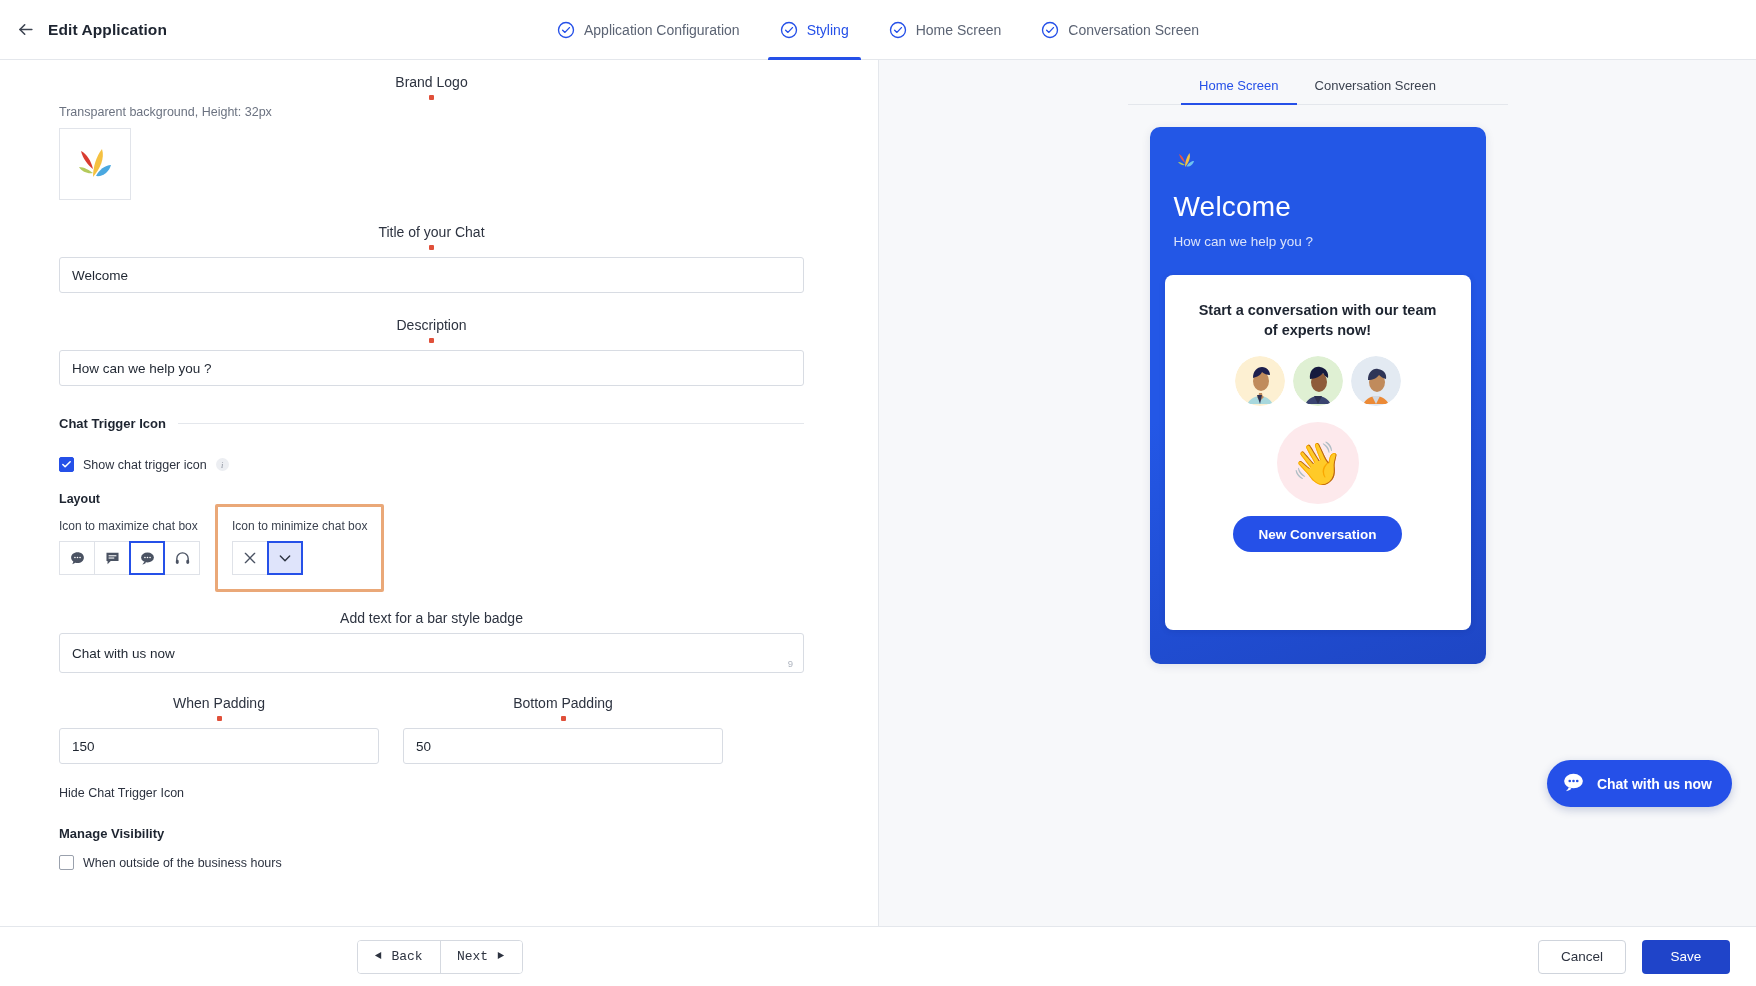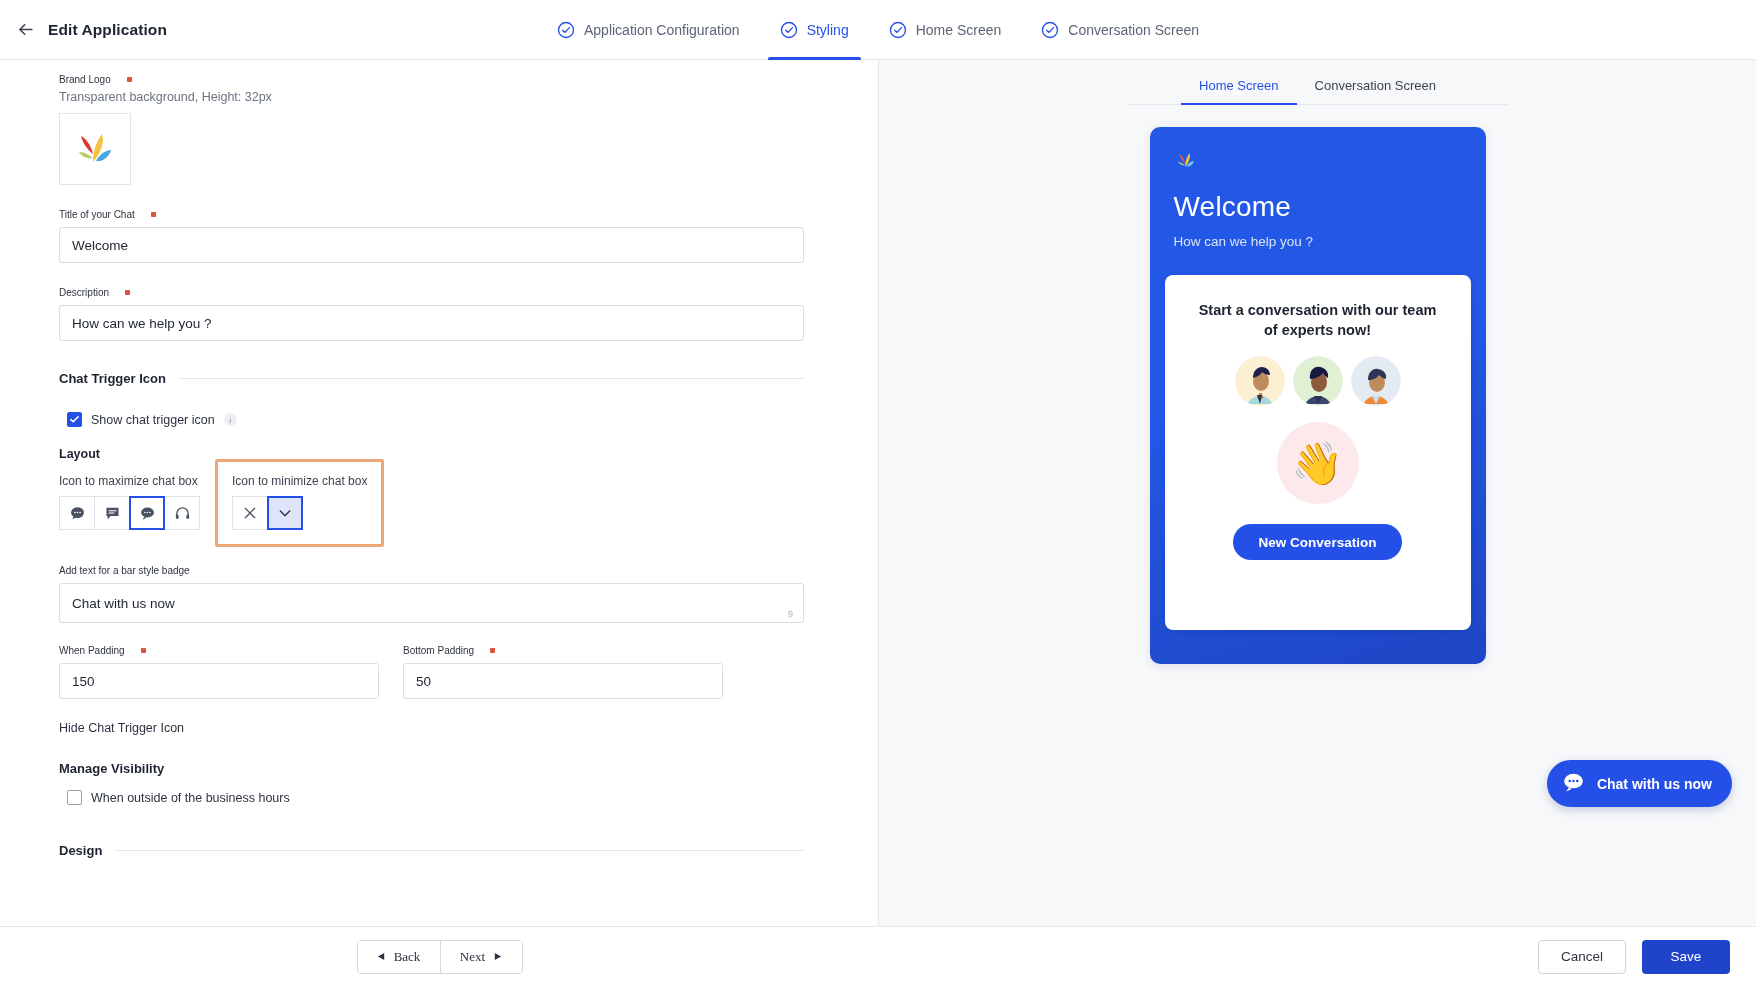--- a/index.html
+++ b/index.html
@@ -57,22 +57,22 @@
     overflow:hidden;
   }
   .left-scroll{ padding:14px 0 0 0; height:830px; overflow:hidden; position:relative;}
   .right{
     flex:1 1 auto; background:#f7f8fa; position:relative; overflow:hidden;
   }
 
   .form{ width:745px; margin-left:59px; }
 
   .field-label{
-    font-size:10px; color:#2d3340; margin-bottom:7px; font-weight:400;
-    display:flex; align-items:center; gap:16px;
+    font-size:14px; color:#2d3340; margin-bottom:7px; font-weight:400;
+    display:flex; align-items:center; gap:5px;flex-direction:column;
   }
   .req{ width:5px;height:5px;background:#e0503a;display:inline-block;border-radius:1px;}
   .sub-label{ font-size:12.5px; color:#6b7280; margin:-2px 0 9px 0;}
   .logo-box{
     width:72px;height:72px;border:1px solid #e1e4ea;background:#fff;
     display:flex;align-items:center;justify-content:center;cursor:pointer;
   }
   .txt-input{
     width:100%; height:36px; border:1px solid #d8dce3; border-radius:3px;
     background:#fff; padding:0 12px; font-size:13.5px; color:#1f2631;
@@ -83,21 +83,21 @@
     position:absolute; right:10px; bottom:3px; font-size:9.5px; color:#aeb4bf;
   }
   .block-gap{ height:24px;}
 
   .section-head{
     display:flex; align-items:center; gap:12px; margin:30px 0 0 0;
   }
   .section-head .t{ font-size:13px; font-weight:700; color:#1d2430; white-space:nowrap;}
   .section-head .line{ flex:1 1 auto; height:1px; background:#e4e7ec;}
 
-  .check-row{ display:flex; align-items:center; gap:9px; margin-top:26px;margin-left:8px;}
+  .check-row{ display:flex; align-items:center; gap:9px; margin-top:26px;}
   .cb{
     width:15px;height:15px;border-radius:2px;background:#2550e8;border:1px solid #2550e8;
     display:flex;align-items:center;justify-content:center;cursor:pointer;flex:0 0 15px;
   }
   .cb.unchecked{ background:#fff; border:1.5px solid #9aa1ad;}
   .check-row .lbl{ font-size:12.5px; color:#2d3340;}
   .info-i{
     width:13px;height:13px;border-radius:50%;background:#eceef2;color:#8b919d;
     font-size:8.5px; font-style:italic; display:inline-flex;align-items:center;justify-content:center;
     cursor:pointer; font-family:"Liberation Serif", serif;
@@ -130,21 +130,21 @@
     display:flex; align-items:center;
   }
   .footer-left{
     width:879px; flex:0 0 879px; display:flex; justify-content:center; align-items:center;
   }
   .nav-group{ display:flex; border:1px solid #d5d9e0; border-radius:4px; overflow:hidden;}
   .nav-btn{
     height:32px; min-width:82px; padding:0 16px; background:#fff; border:none;
     display:flex;align-items:center;justify-content:center;gap:8px;
     font-size:13px; color:#2d3340; cursor:pointer;
-    font-family:Liberation Serif, serif;
+    font-family:Liberation Mono, monospace;
   }
   .nav-btn + .nav-btn{ border-left:1px solid #d5d9e0;}
   .footer-right{
     flex:1 1 auto; display:flex; justify-content:flex-end; align-items:center;
     padding-right:26px; gap:16px;
   }
   .btn-cancel{
     height:34px; width:88px; border:1px solid #cfd4dc; background:#fff; border-radius:4px;
     font-size:13.5px; color:#2d3340; cursor:pointer; font-family:"Liberation Sans", sans-serif;
   }
@@ -186,21 +186,21 @@
     padding:26px 34px 0 34px; line-height:1.35;
   }
   .avatars{ display:flex; justify-content:center; gap:8px; margin-top:16px;}
   .av{ width:50px;height:50px;border-radius:50%; overflow:hidden;}
   .wave-wrap{ display:flex; justify-content:center; margin-top:16px;}
   .wave{
     width:82px;height:82px;border-radius:50%;background:#fde9ec;
     display:flex;align-items:center;justify-content:center; font-size:42px;
   }
   .newconv{
-    display:flex; justify-content:center; margin-top:20px;
+    display:flex; justify-content:center; margin-top:12px;
   }
   .newconv button{
     background:#2550e8; color:#fff; border:none; border-radius:20px;
     height:36px; padding:0 26px; font-size:13.5px; font-weight:700; cursor:pointer;
     font-family:"Liberation Sans", sans-serif;
   }
   .trigger-badge{
     position:absolute; right:24px; top:700px;
     background:#2550e8; border-radius:24px; height:47px;
     display:flex; align-items:center; gap:11px; padding:0 20px 0 14px;

